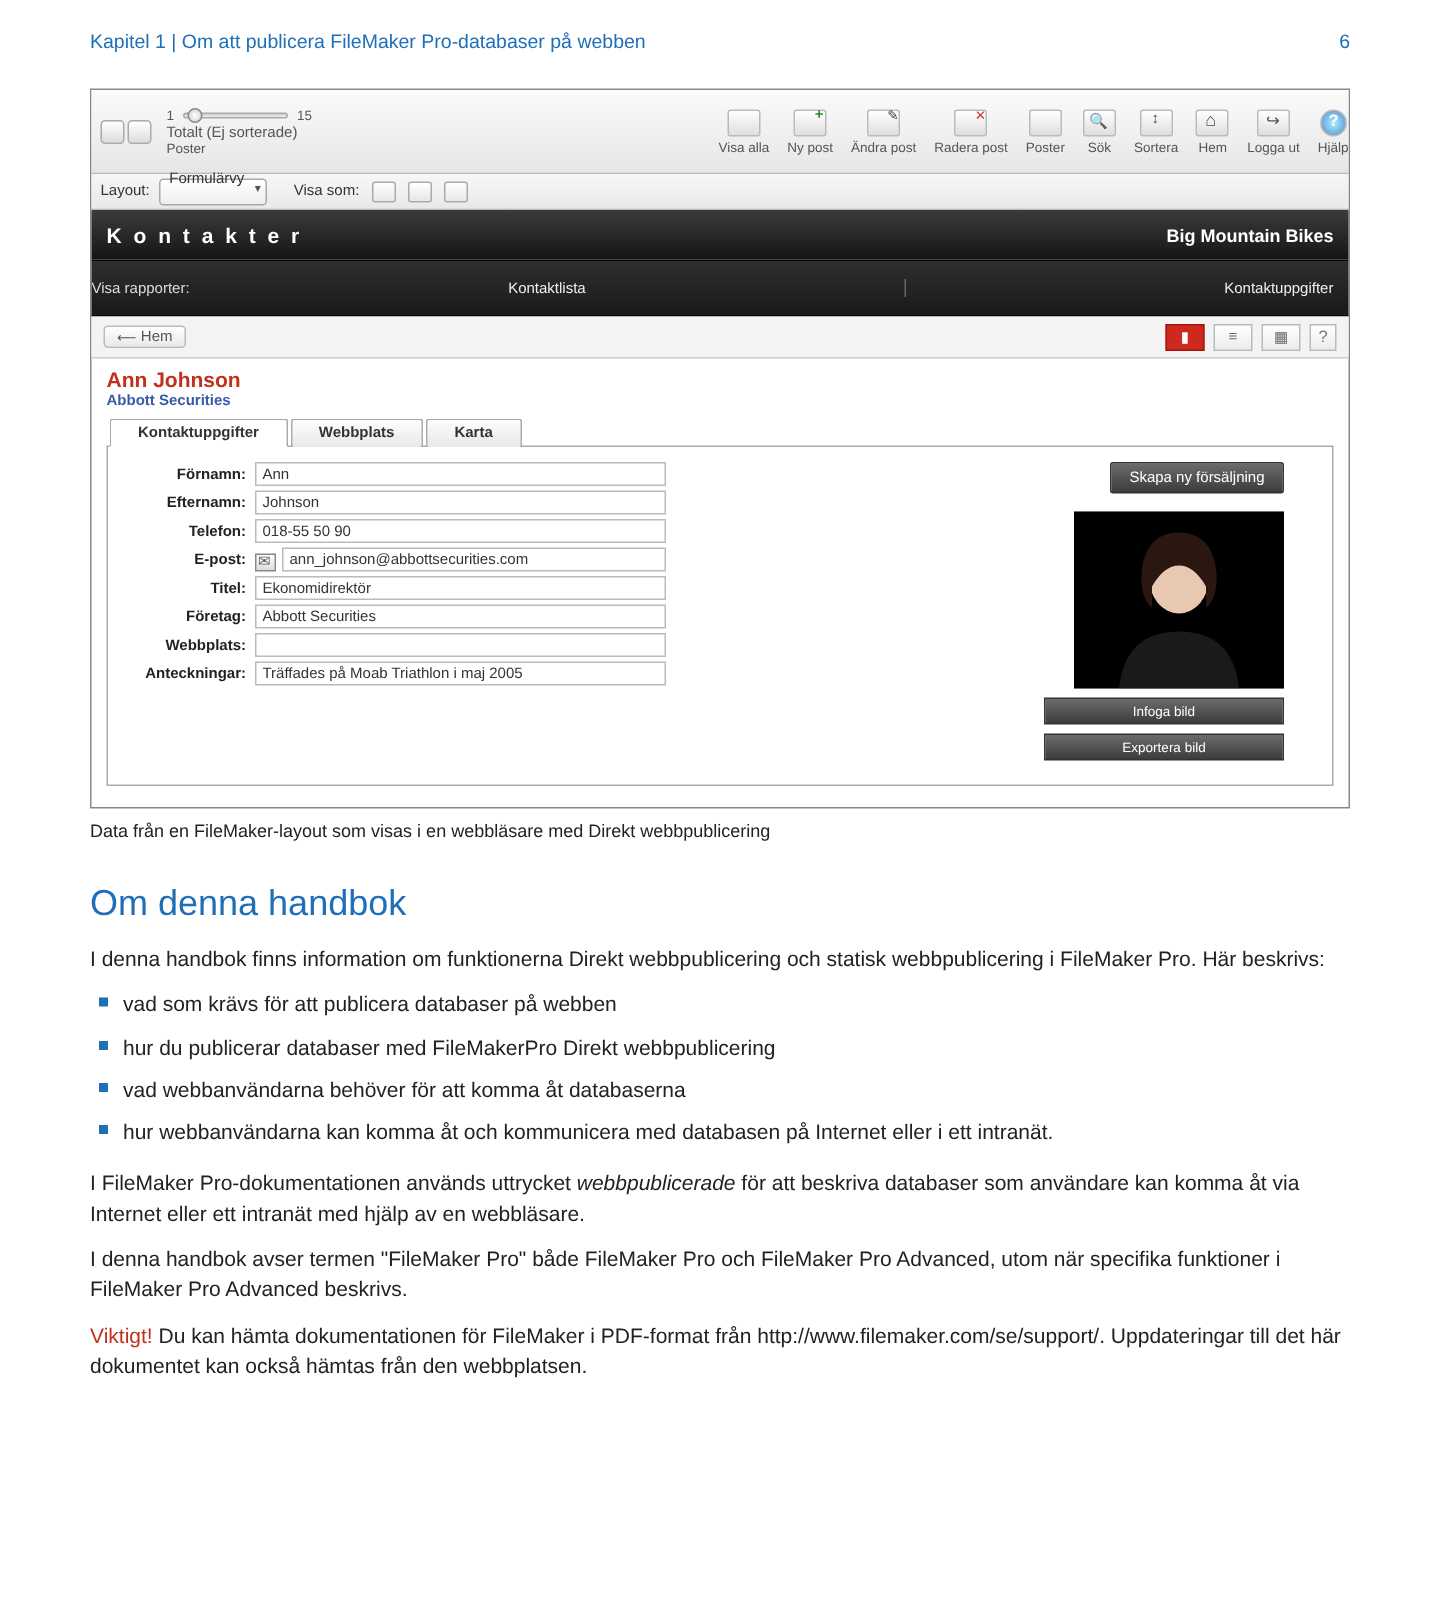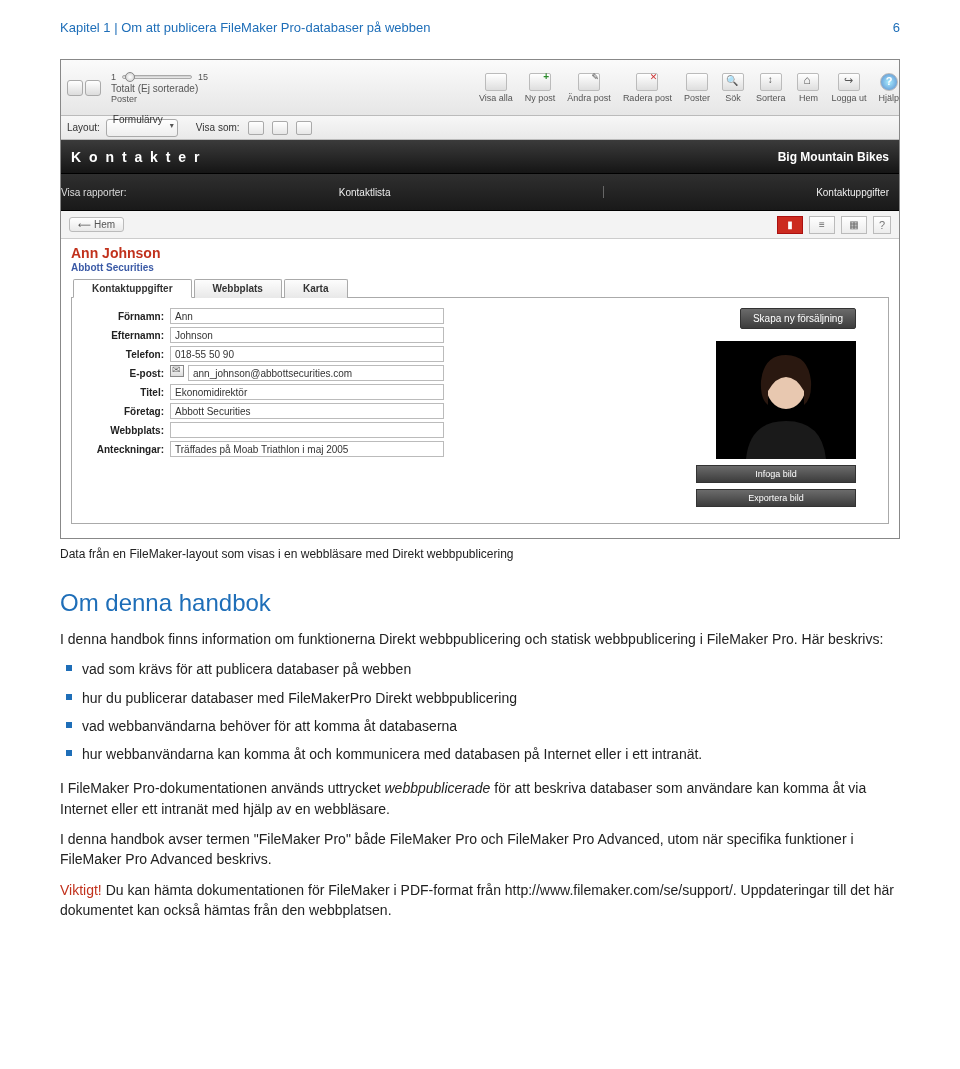--- a/index.html
+++ b/index.html
@@ -60,21 +60,21 @@
   
   .tabs{margin-top:6px;position:relative}
   .tabrow{display:flex;gap:2px;margin-left:2px}
   .tab{border:1px solid #aaa;border-bottom:none;background:linear-gradient(#fdfdfd,#e8e8e8);padding:3px 18px;font-size:10px;font-weight:bold;border-radius:2px 2px 0 0;color:#333}
   .tab.active{background:#fff;border-bottom:1px solid #fff;position:relative;z-index:2}
   .tabpanel{border:1px solid #aaa;background:#fff;margin-top:-1px;padding:10px 12px 16px 12px;min-height:180px;display:flex;gap:30px}
   .fields{display:flex;flex-direction:column;gap:3px;width:360px}
   .fld{display:flex;align-items:center;gap:6px}
   .fld-label{width:80px;text-align:right;font-size:10px;font-weight:bold;color:#222}
   .fld-input{flex:1;border:1px solid #bbb;height:16px;font-size:10px;padding:0 4px;background:#fff;color:#333;display:flex;align-items:center}
-  .fld-mail{display:flex;align-items:flex-start;gap:4px}
+  .fld-mail{display:flex;align-items:flex-end;gap:4px}
   .mailicon{width:14px;height:12px;border:1px solid #888;background:linear-gradient(#fff,#dcdcdc);position:relative}
   .mailicon::after{content:"✉";position:absolute;left:1px;top:-2px;font-size:10px;color:#666}
   .right-col{display:flex;flex-direction:column;gap:6px;align-items:flex-end;margin-left:auto;margin-right:20px}
   .salebtn{background:linear-gradient(#6b6b6b,#3c3c3c);color:#fff;font-size:10px;padding:4px 12px;border:1px solid #333;border-radius:2px;margin-bottom:6px}
   .photo{width:140px;height:118px;background:#000;display:flex;align-items:flex-end;justify-content:center;position:relative;overflow:hidden}
   .photo svg{width:100%;height:100%}
   .imgbtn{background:linear-gradient(#6b6b6b,#3c3c3c);color:#fff;font-size:9px;padding:3px 0;width:160px;text-align:center;border:1px solid #333}
   
   .caption{font-size:12px;margin:6px 0 28px 0;color:#222}
   

